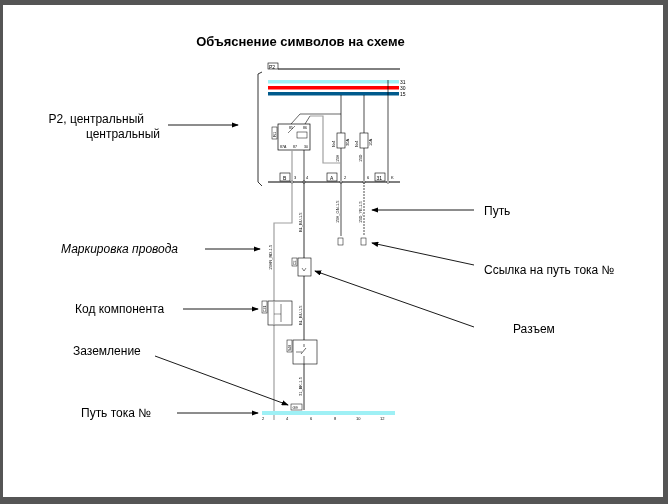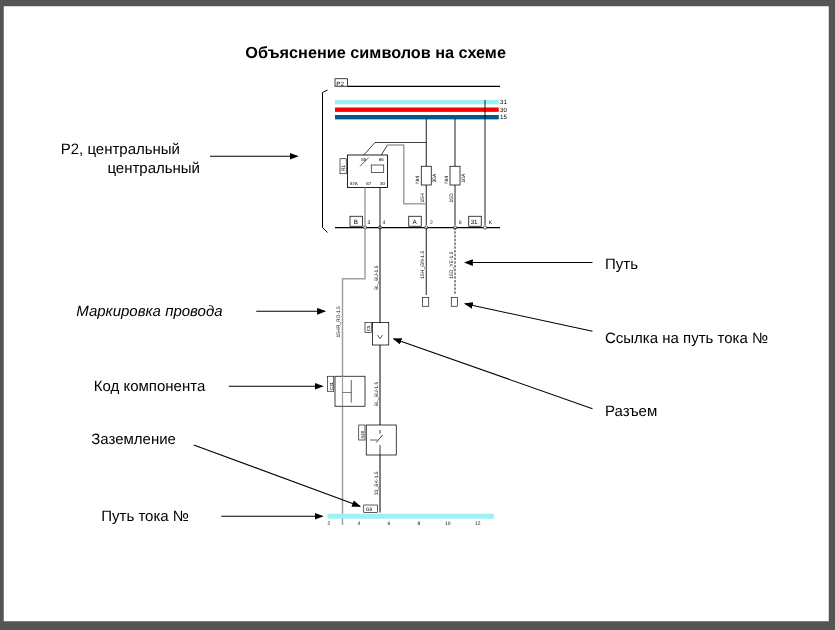--- a/index.html
+++ b/index.html
@@ -20,21 +20,21 @@
 
 <div class="label right" style="left:24px; top:112px; width:120px;">P2, центральный</div>
 <div class="label right" style="left:40px; top:127px; width:120px;">центральный</div>
 <div class="label" style="left:61px; top:242px;font-style:italic;">Маркировка провода</div>
 <div class="label" style="left:75px; top:302px;">Код компонента</div>
 <div class="label" style="left:73px; top:344px;">Заземление</div>
 <div class="label" style="left:81px; top:406px;">Путь тока №</div>
 
 <div class="label" style="left:484px; top:204px;">Путь</div>
 <div class="label" style="left:484px; top:263px;">Ссылка на путь тока №</div>
-<div class="label" style="left:484px; top:322px;">Разъем</div>
+<div class="label" style="left:513px; top:322px;">Разъем</div>
 
 <svg width="668" height="504">
   <defs>
     <marker id="arr" markerWidth="8" markerHeight="6" refX="7" refY="3" orient="auto">
       <path d="M0,0 L8,3 L0,6 Z" fill="#000"></path>
     </marker>
   </defs>
 
   <g>
     <rect x="268" y="63" width="10" height="6" fill="#fff" stroke="#000" stroke-width="0.6"></rect>

